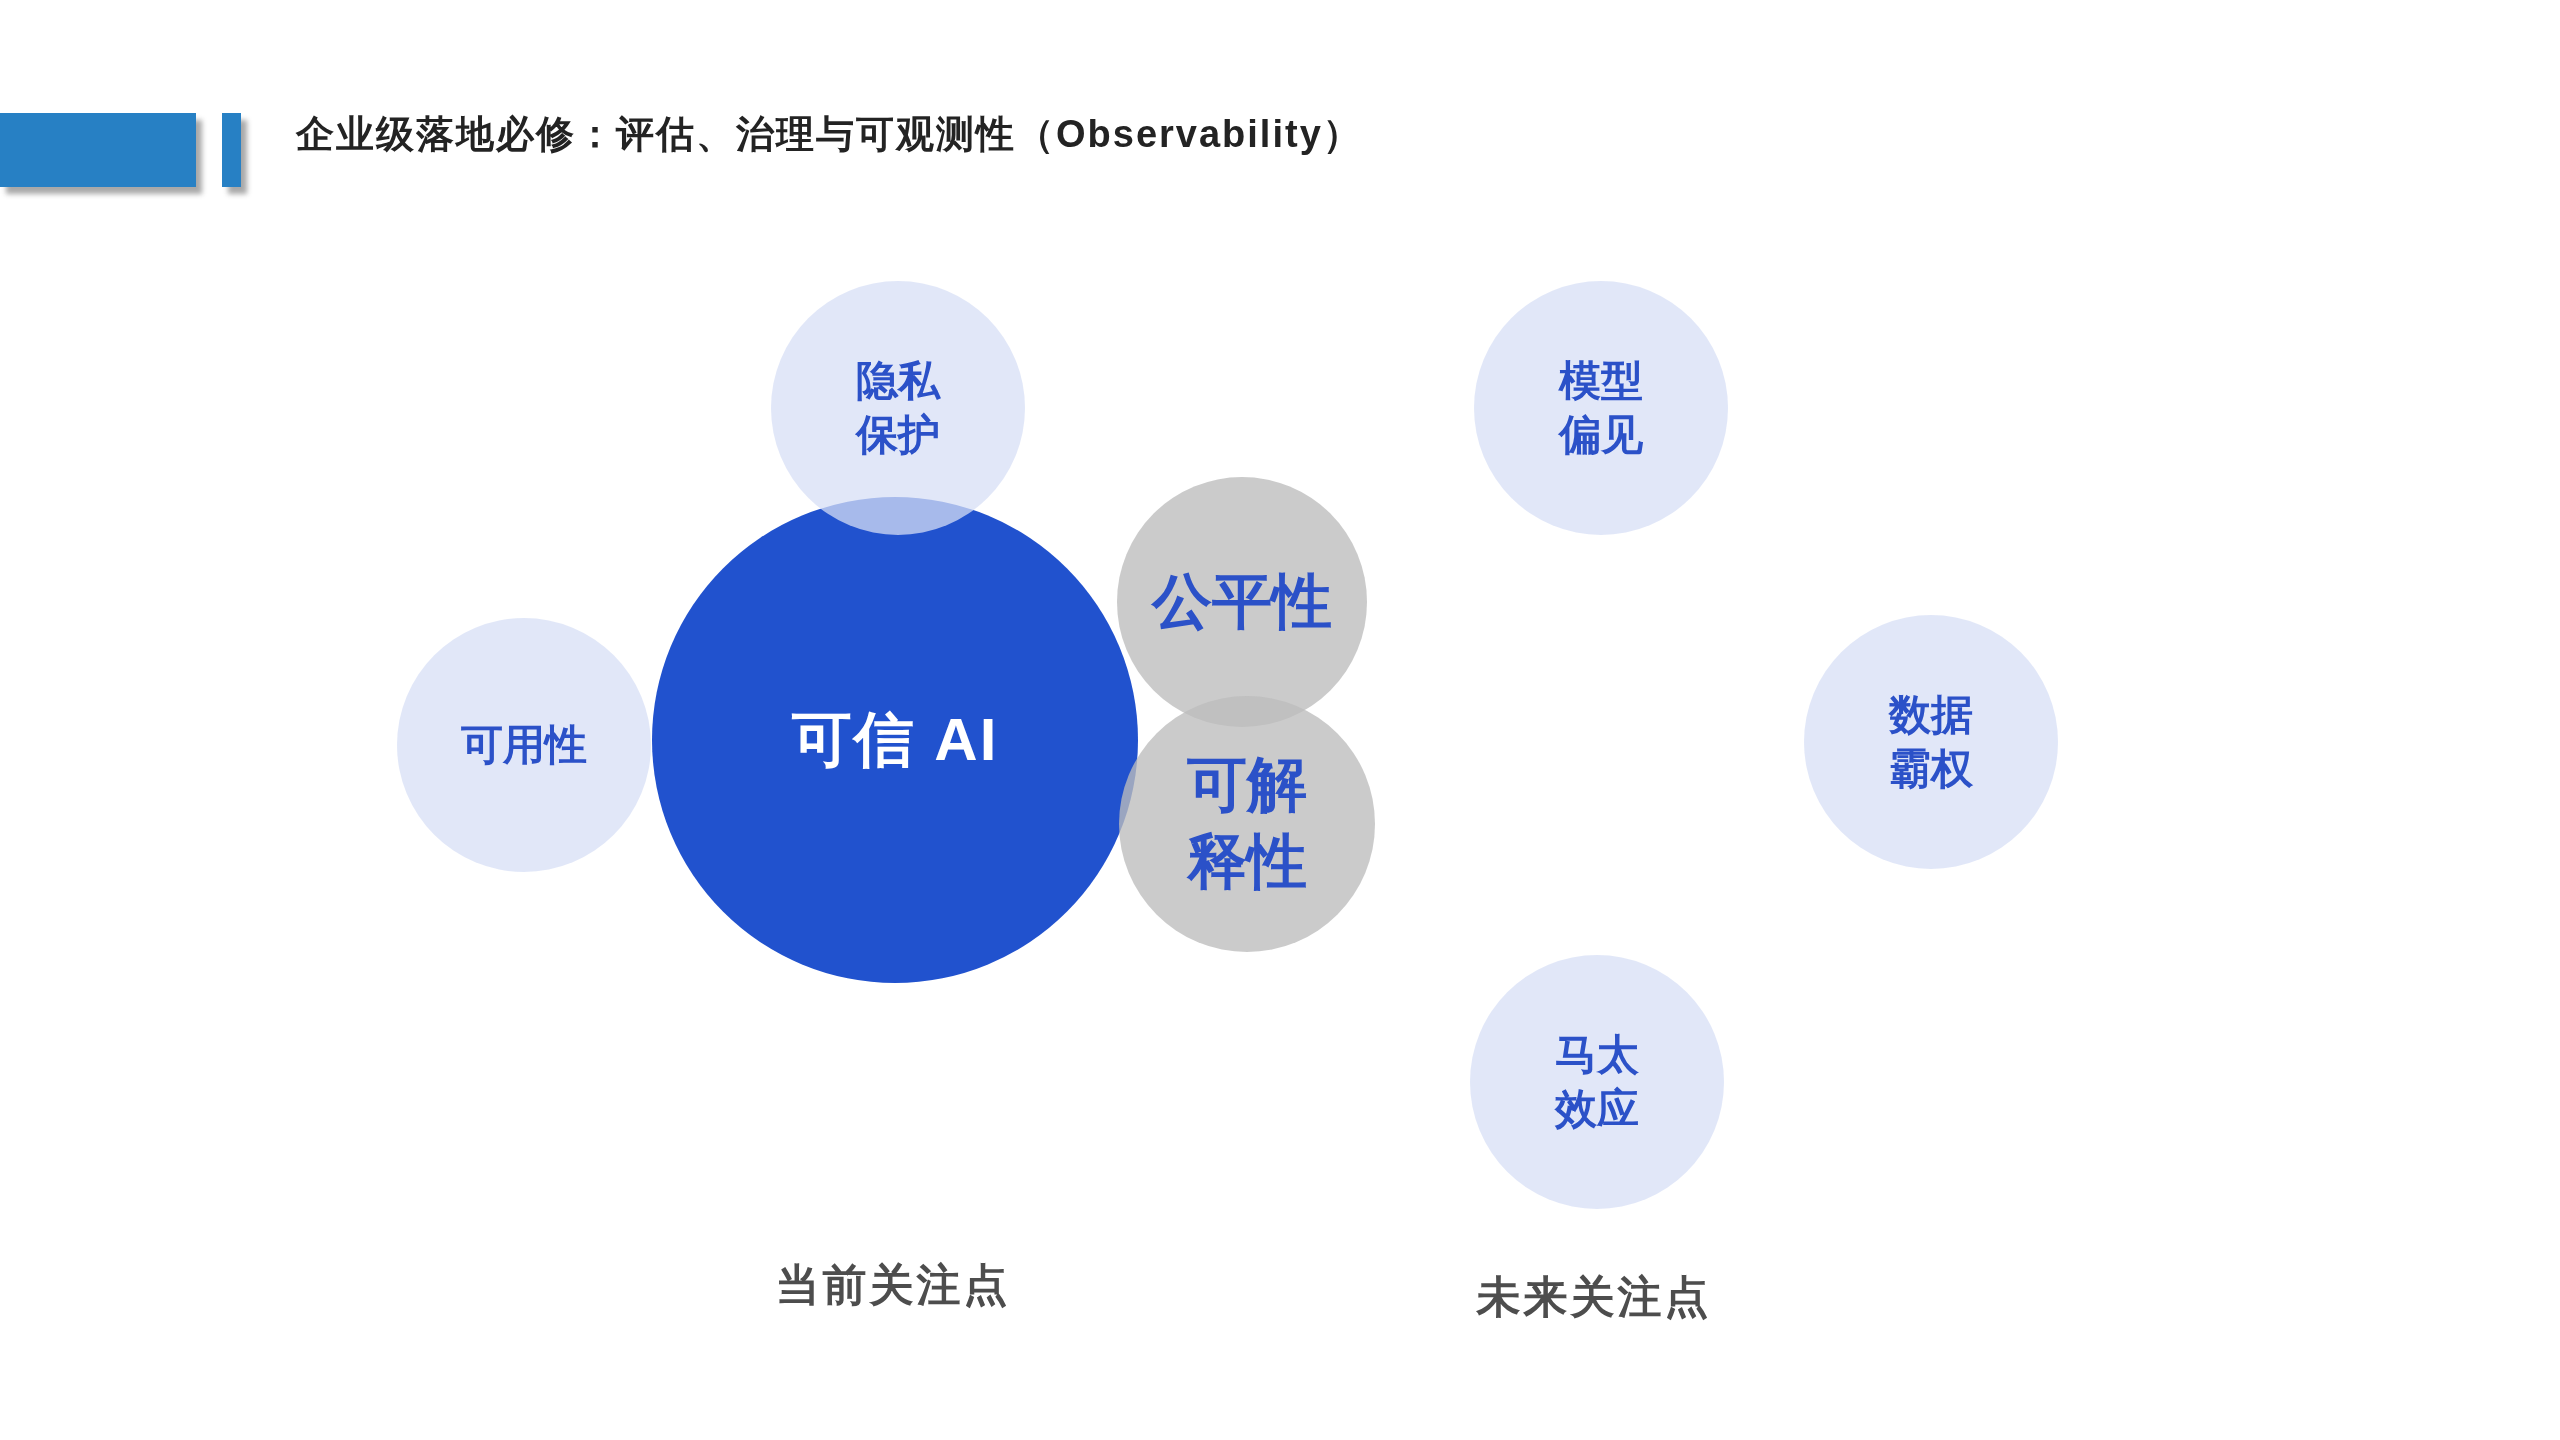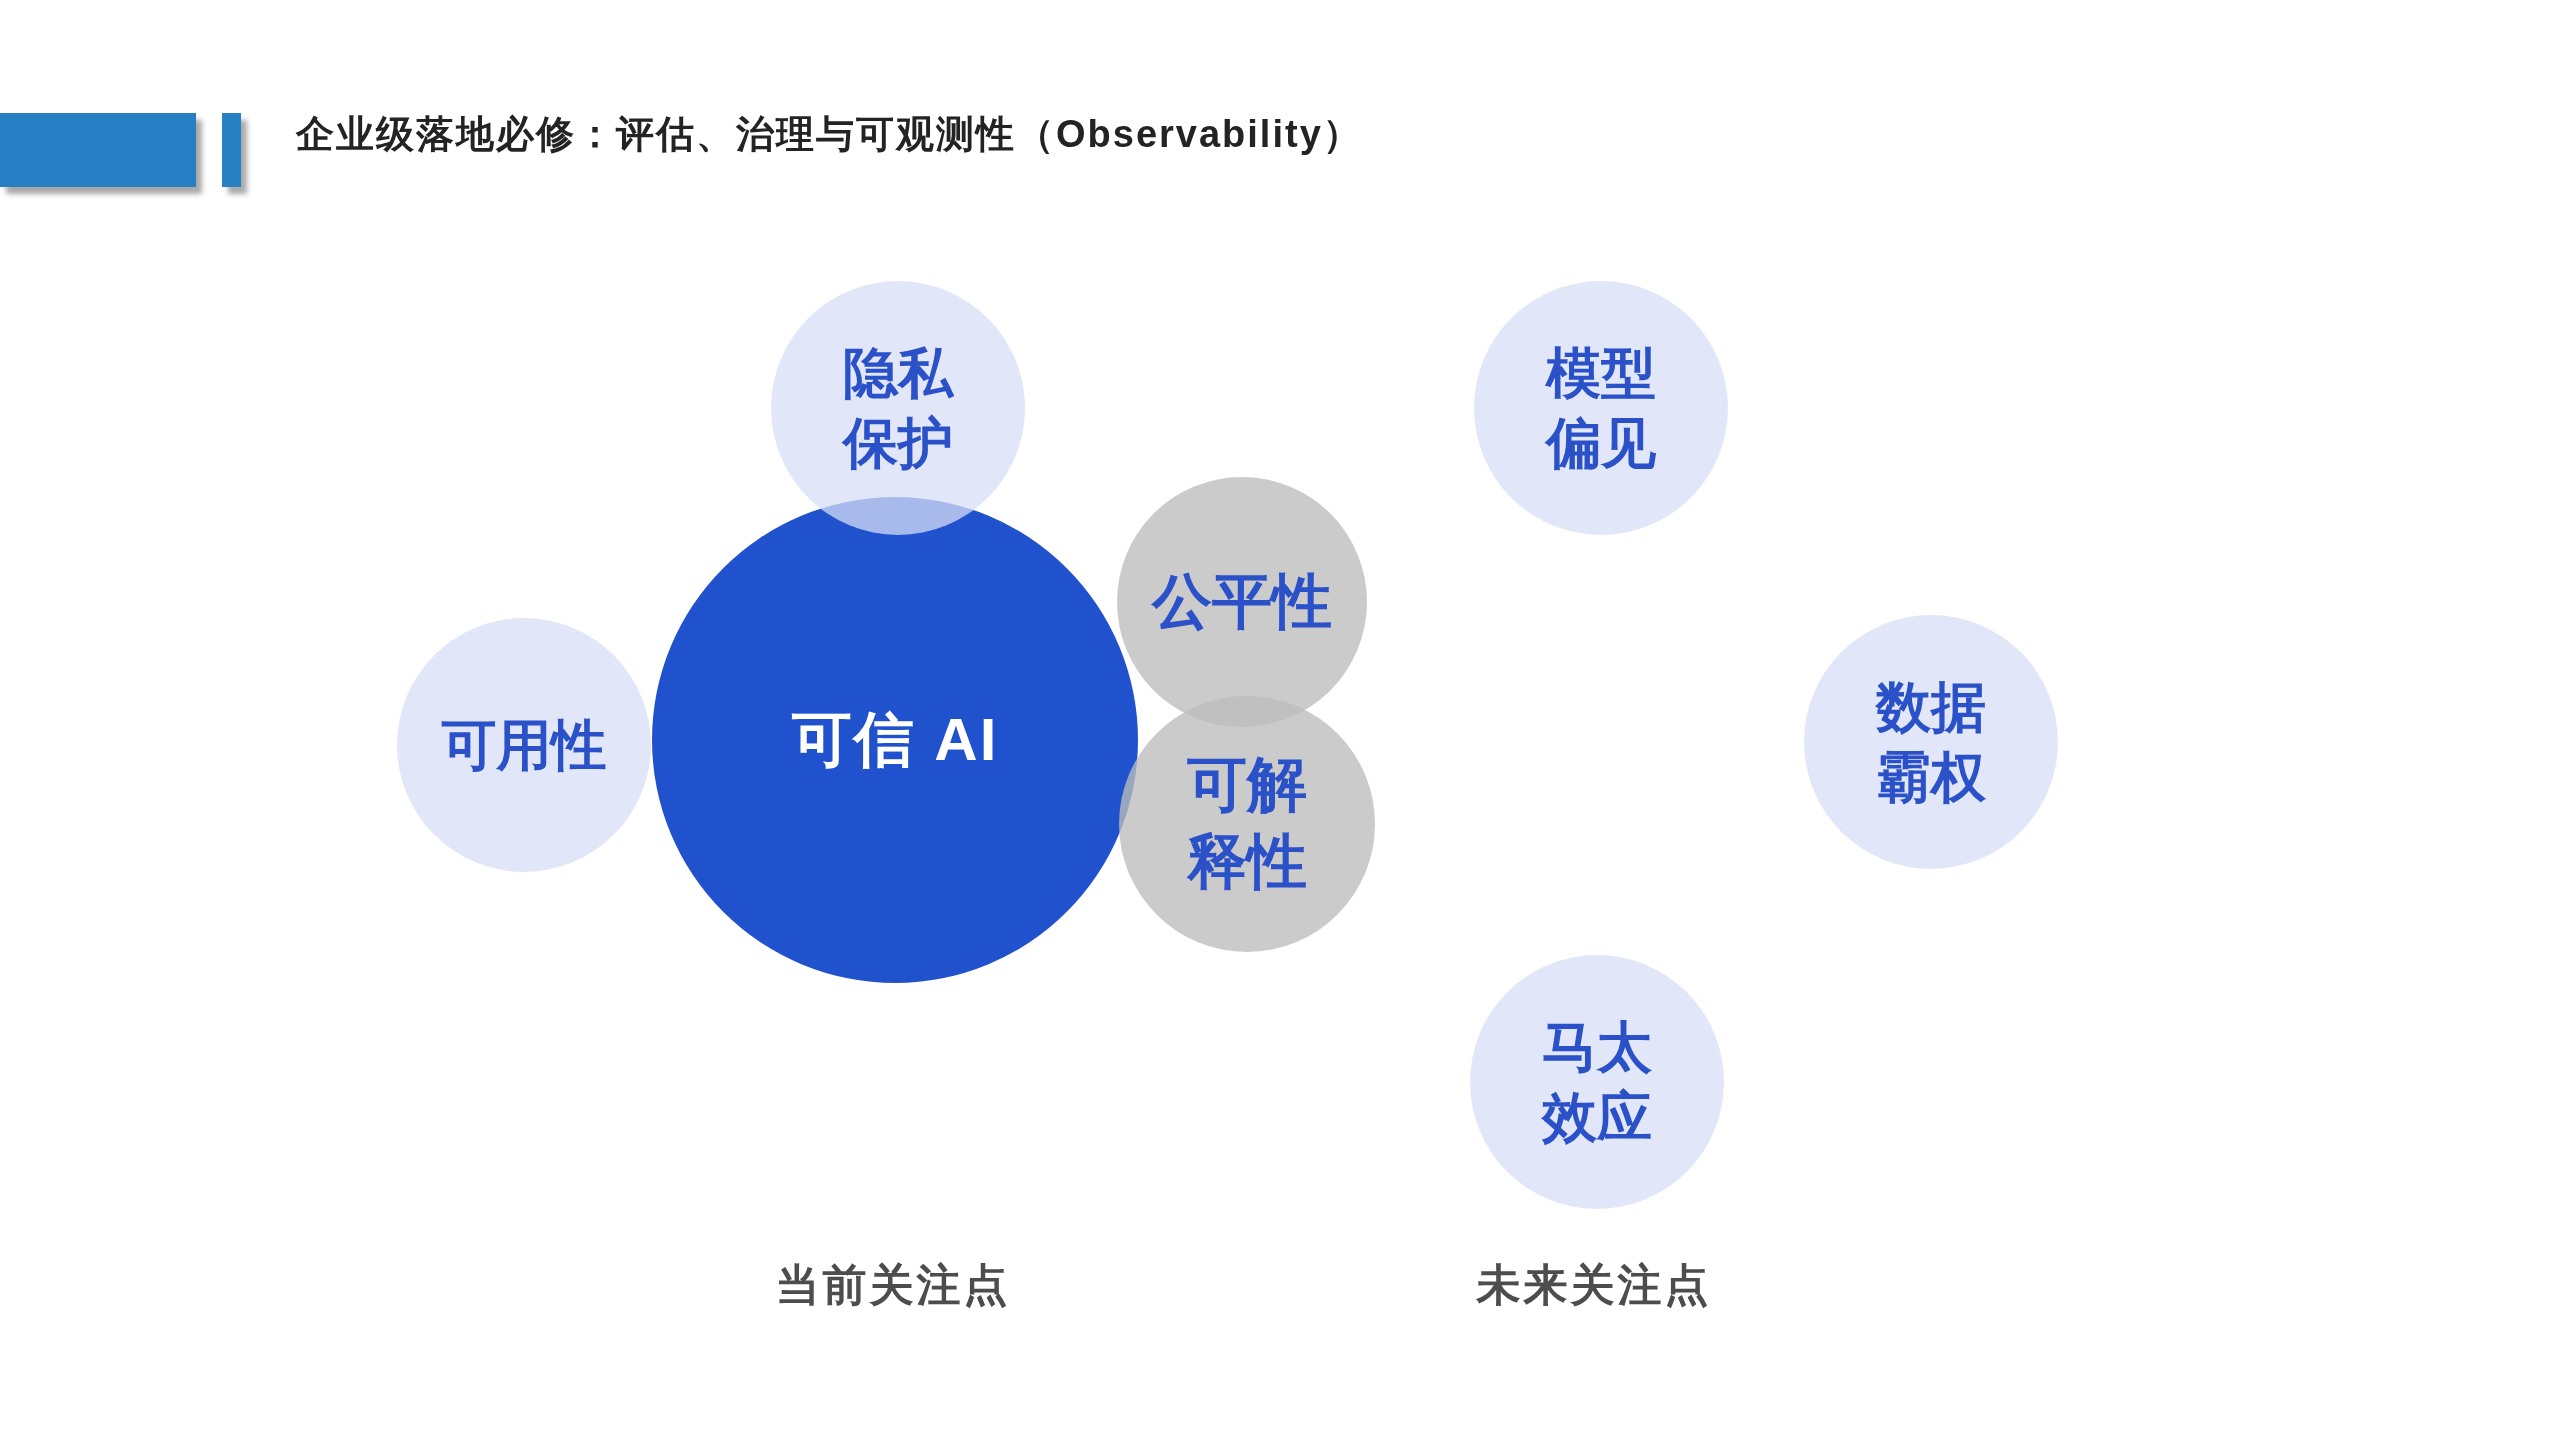--- a/index.html
+++ b/index.html
@@ -57,21 +57,21 @@
     color: #ffffff;
     font-weight: bold;
     font-size: 60px;
     letter-spacing: 2px;
     z-index: 1;
   }
   .satellite {
     background: rgba(214, 222, 245, 0.74);
     color: #2B51C8;
     font-weight: bold;
-    font-size: 55px;
+    font-size: 42px;
     line-height: 1.28;
     white-space: pre-line;
     z-index: 2;
   }
   .shared {
     background: rgba(189, 189, 189, 0.78);
     color: #2B51C8;
     font-weight: bold;
     font-size: 60px;
     line-height: 1.28;
@@ -133,15 +133,15 @@
   <div class="circle shared" style="left:1117px; top:477px; width:250px; height:250px;">
     <span>公平性</span>
   </div>
 
   <div class="circle shared" style="left:1119px; top:696px; width:256px; height:256px;">
     <span>可解
 释性</span>
   </div>
 
   <div class="caption" style="left:893px;">当前关注点</div>
-  <div class="caption" style="left:1594px;">未来关注点</div>
+  <div class="caption" style="left:1594px;margin-top:12px;">未来关注点</div>
 
 </div>
 
 </body></html>

